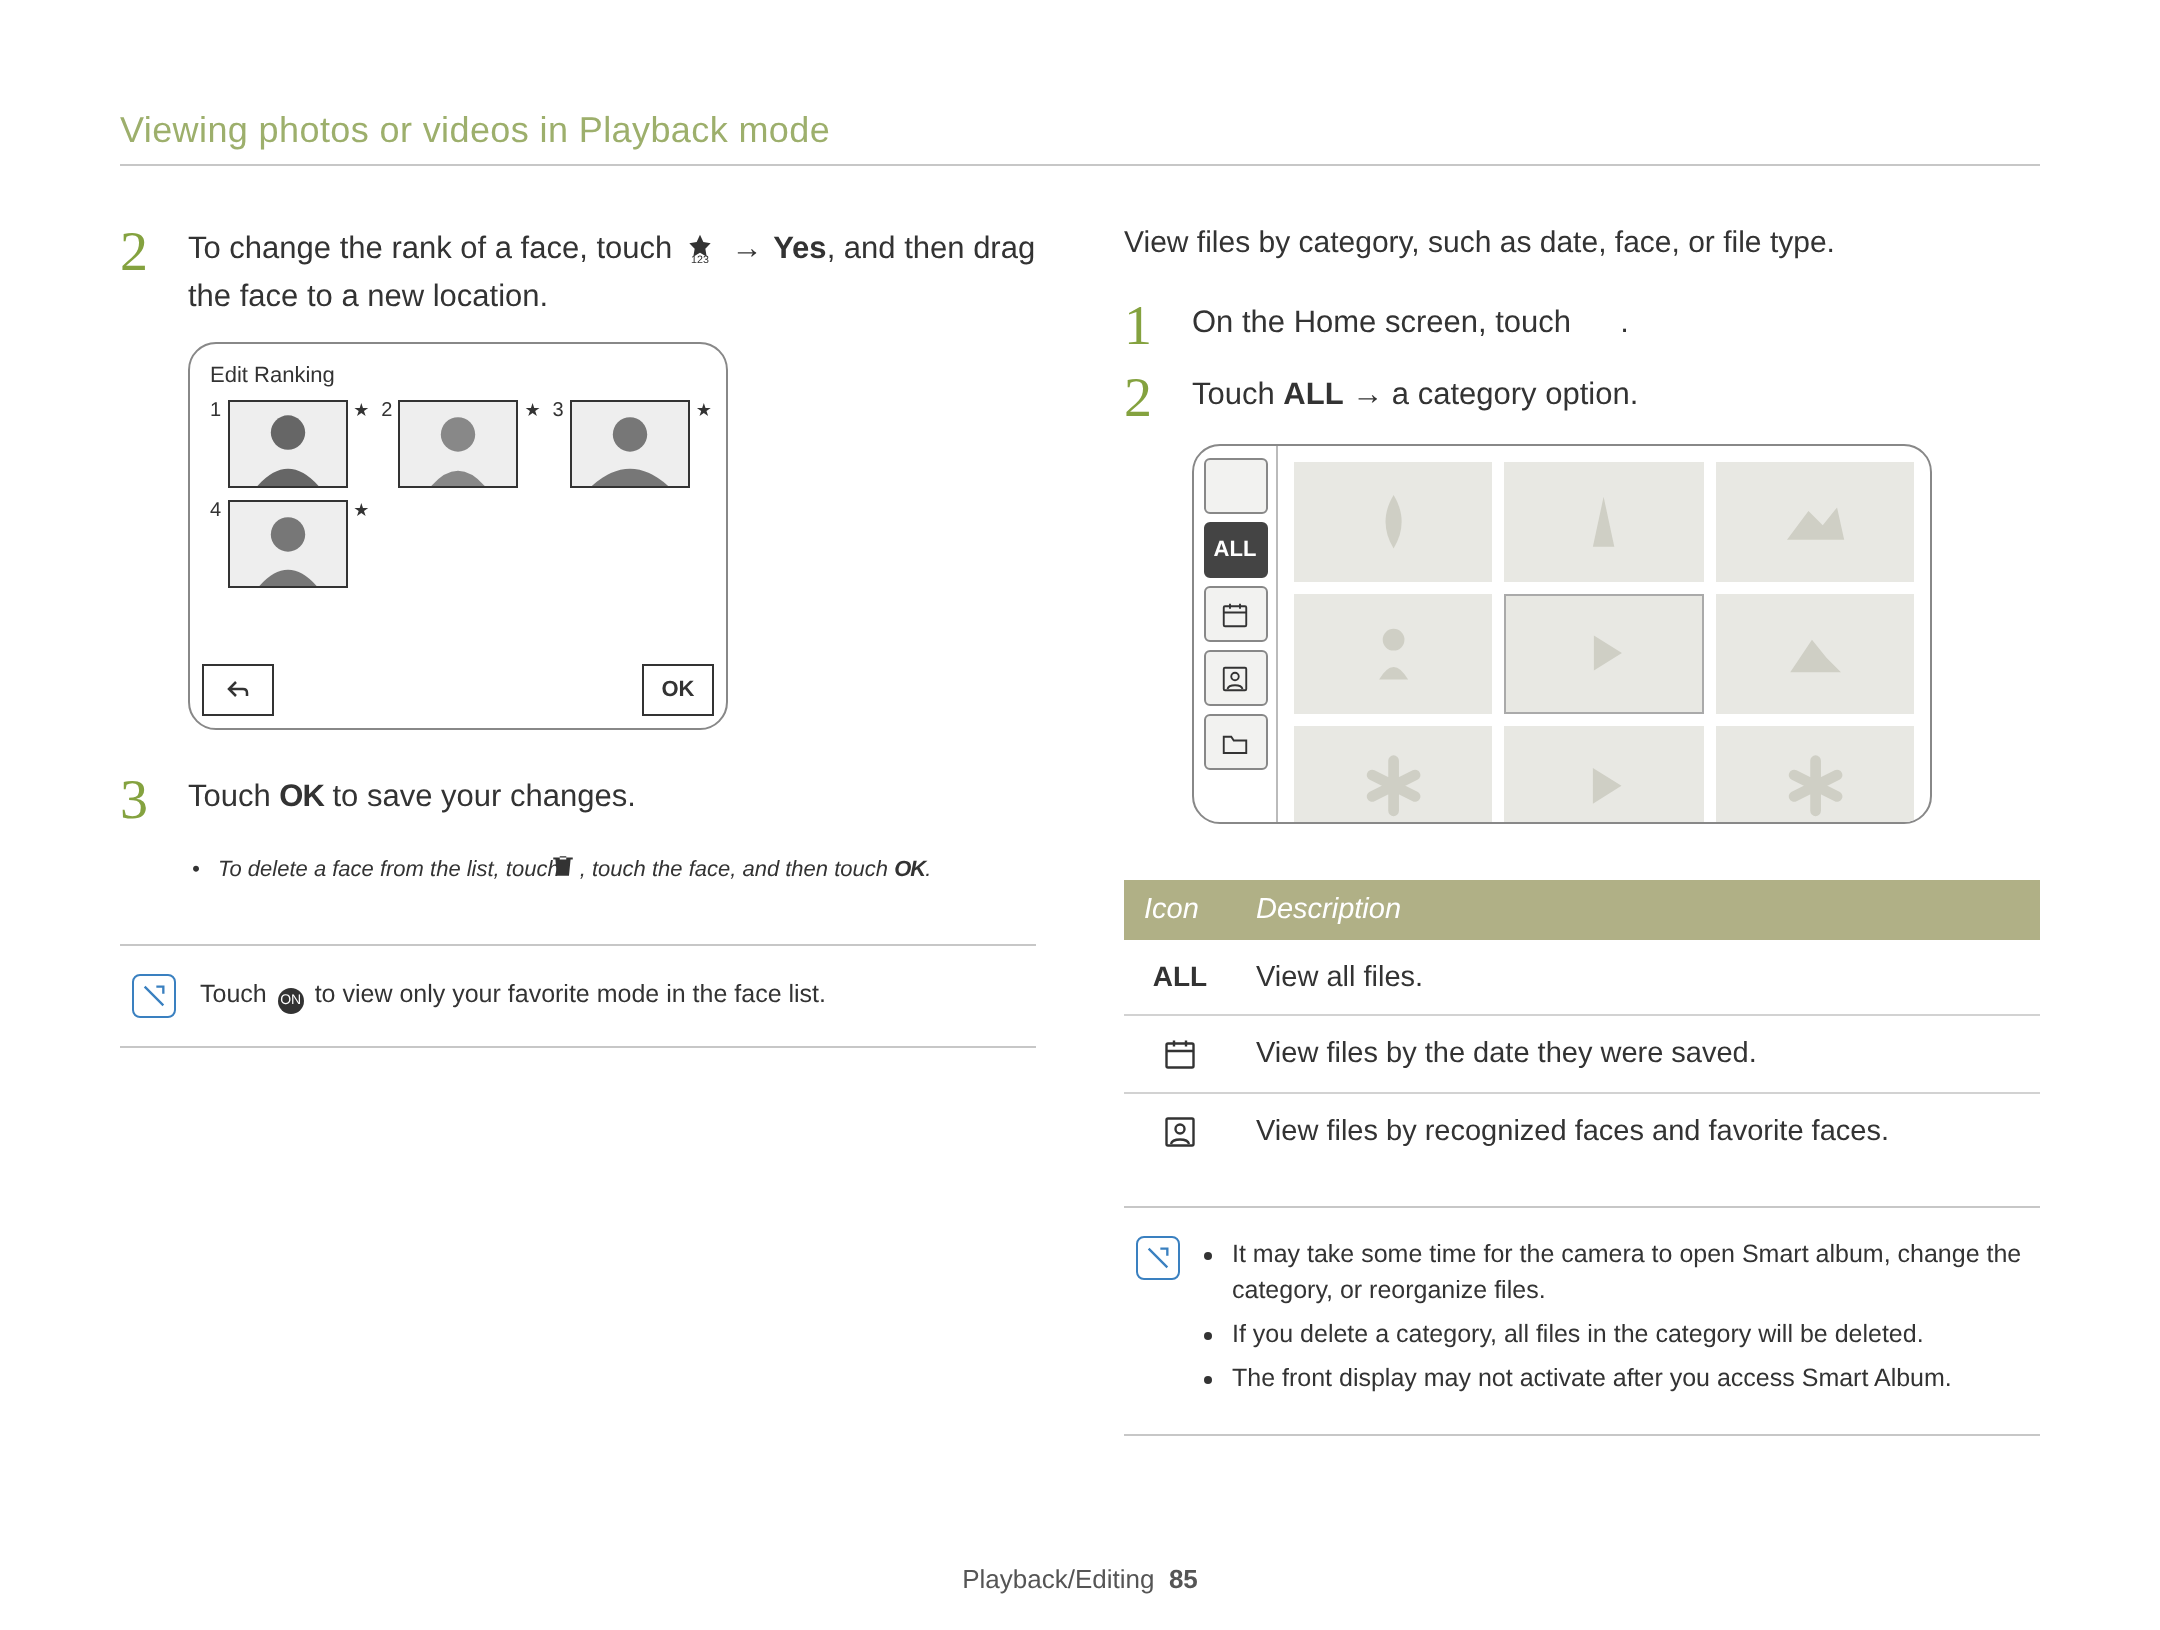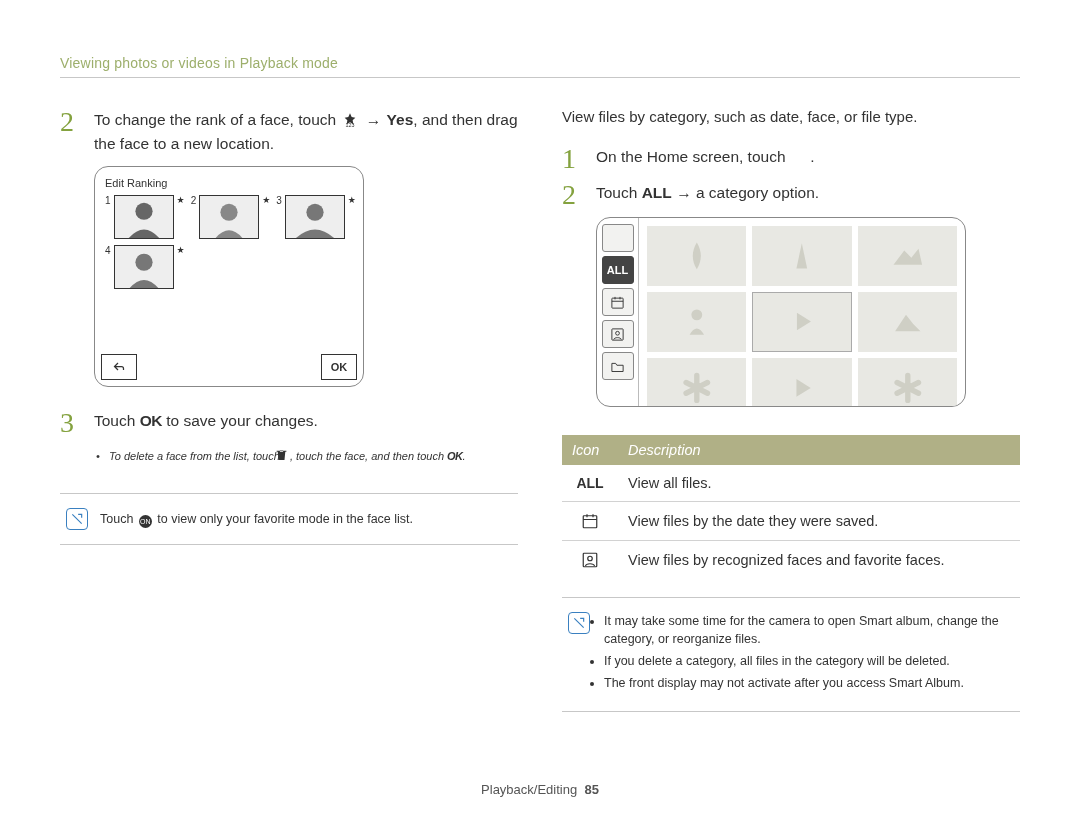--- a/index.html
+++ b/index.html
@@ -7,21 +7,21 @@
     margin: 0;
     width: 1080px;
     height: 815px;
     font-family: Arial, Helvetica, sans-serif;
     color: #333;
     padding: 55px 60px 0 60px;
     position: relative;
   }
   .page-header {
     color: #9daf6c;
-    font-size: 14px;
+    font-size: 18px;
     font-weight: 400;
     border-bottom: 1px solid #c7c7c7;
     padding-bottom: 6px;
     margin-bottom: 30px;
     letter-spacing: 0.2px;
   }
   .columns {
     display: flex;
     gap: 44px;
   }
@@ -50,21 +50,21 @@
   }
   .icon-trash svg { width: 13px; height: 15px; }
   .icon-dot {
     display:inline-block; width:13px; height:13px; border-radius:50%;
     background:#333; color:#fff; font-size:7px; text-align:center;
     line-height:13px; position:relative; top:1px; margin:0 2px;
   }
 
   
   .edit-ranking-frame {
-    width: 270px; height: 221px;
+    width: 270px; height: 194px;
     border: 1px solid #888;
     border-radius: 14px;
     margin: 10px 0 22px 34px;
     padding: 10px 10px 6px 10px;
     position: relative;
     background: #fff;
   }
   .er-title { font-size: 11px; margin-bottom: 6px; }
   .er-row { display:flex; gap:6px; margin-bottom:6px; }
   .er-cell { display:flex; align-items:flex-start; gap:3px; }
@@ -168,21 +168,21 @@
   table.icon-table tr:last-child td { border-bottom:none; }
   .tbl-icon { width:56px; text-align:center; }
   .tbl-icon b { font-size:14px; }
   .tbl-icon svg { width:18px; height:18px; stroke:#333; fill:none; stroke-width:1.6; display:block; margin:auto; }
 
   .note-box2 {
     margin-top:18px;
     border-top:1px solid #c7c7c7;
     border-bottom:1px solid #c7c7c7;
     padding:14px 8px 14px 6px;
-    display:flex; 
+    display:flex; gap:12px;
     font-size:12.5px;
   }
   .note-list { margin:0; padding-left:14px; }
   .note-list li { margin-bottom:4px; line-height:1.45; }
 
   .footer {
     position:absolute; bottom:18px; left:0; right:0;
     text-align:center; font-size:13px; color:#555;
   }
 </style>

